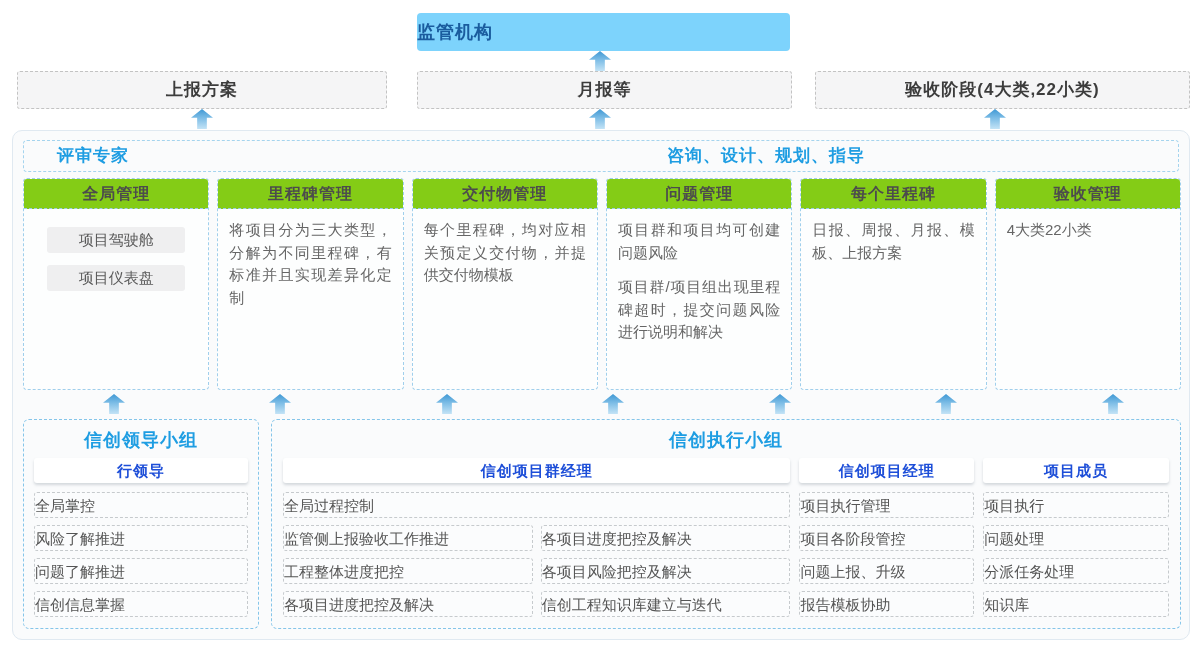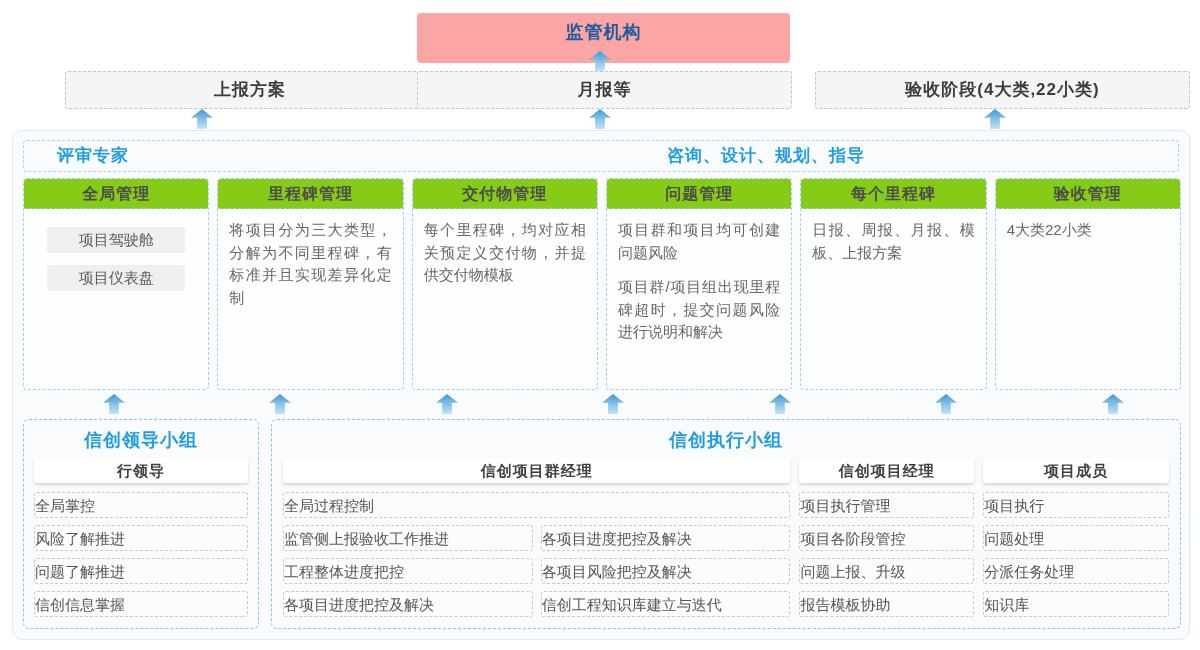--- a/index.html
+++ b/index.html
@@ -1,34 +1,34 @@
 <!DOCTYPE html>
 <html><head>
 <meta charset="utf-8">
 <style>
   html,body { margin:0; padding:0; background:#ffffff; }
   body { font-family:"Liberation Sans","DejaVu Sans",sans-serif; }
   .stage { position:relative; width:1200px; height:650px; background:#ffffff; overflow:hidden; }
 
   
   .regulator {
-    position:absolute; left:417px; top:13px; width:373px; height:50px;
-    background:#fca5a5; border-radius:4px;
+    position:absolute; left:417px; top:13px; width:373px; height:38px;
+    background:#7dd3fc; border-radius:4px;
     color:#1a5c9e; font-size:18px; font-weight:bold;
-    text-align:center; line-height:38px; letter-spacing:1px;
+    line-height:38px; letter-spacing:1px;
   }
 
   
   .report-box {
     position:absolute; top:71px; height:36px;
     background:#f5f5f6; border:1px dashed #c3c3c3; border-radius:3px;
     color:#3c3c3c; font-size:17px; font-weight:bold;
     text-align:center; line-height:36px; letter-spacing:1px;
   }
-  .report-1 { left:17px;  width:368px;margin-left:48px; }
+  .report-1 { left:17px;  width:368px; }
   .report-2 { left:417px; width:373px; }
   .report-3 { left:815px; width:373px; }
 
   
   .arrow {
     position:absolute; width:22px; height:20px;
     background:linear-gradient(180deg,#3f98d4 0%,#7dbde6 45%,#c3e3f6 100%);
     clip-path:polygon(50% 0,100% 44%,72% 44%,72% 100%,28% 100%,28% 44%,0 44%);
   }
 
@@ -79,21 +79,21 @@
   }
   .leader-group { left:10px;  width:236px; }
   .exec-group   { left:258px; width:910px; }
   .group-title {
     margin-top:8px; text-align:center;
     color:#1e9de2; font-size:18px; font-weight:bold; letter-spacing:1px; height:24px;
   }
   .role-bar {
     height:25px; line-height:25px; background:#ffffff; border-radius:3px;
     box-shadow:0 2px 3px rgba(110,125,140,.28);
-    text-align:center; font-size:15px; font-weight:bold; color:#404040;
+    text-align:center; font-size:15px; font-weight:bold; color:#1d4ed8;
     letter-spacing:1px;
   }
   .task-item {
     height:26px; line-height:26px; border:1px dashed #c6cacd; border-radius:3px;
     text-align:left; font-size:15px; color:#555; box-sizing:border-box;
     background:#fbfcfd; white-space:nowrap; overflow:hidden;
   }
   .leader-group .role-bar { margin:6px 10px 9px 10px; }
   .leader-group .task-item { margin:0 10px 7px 10px; }
 

